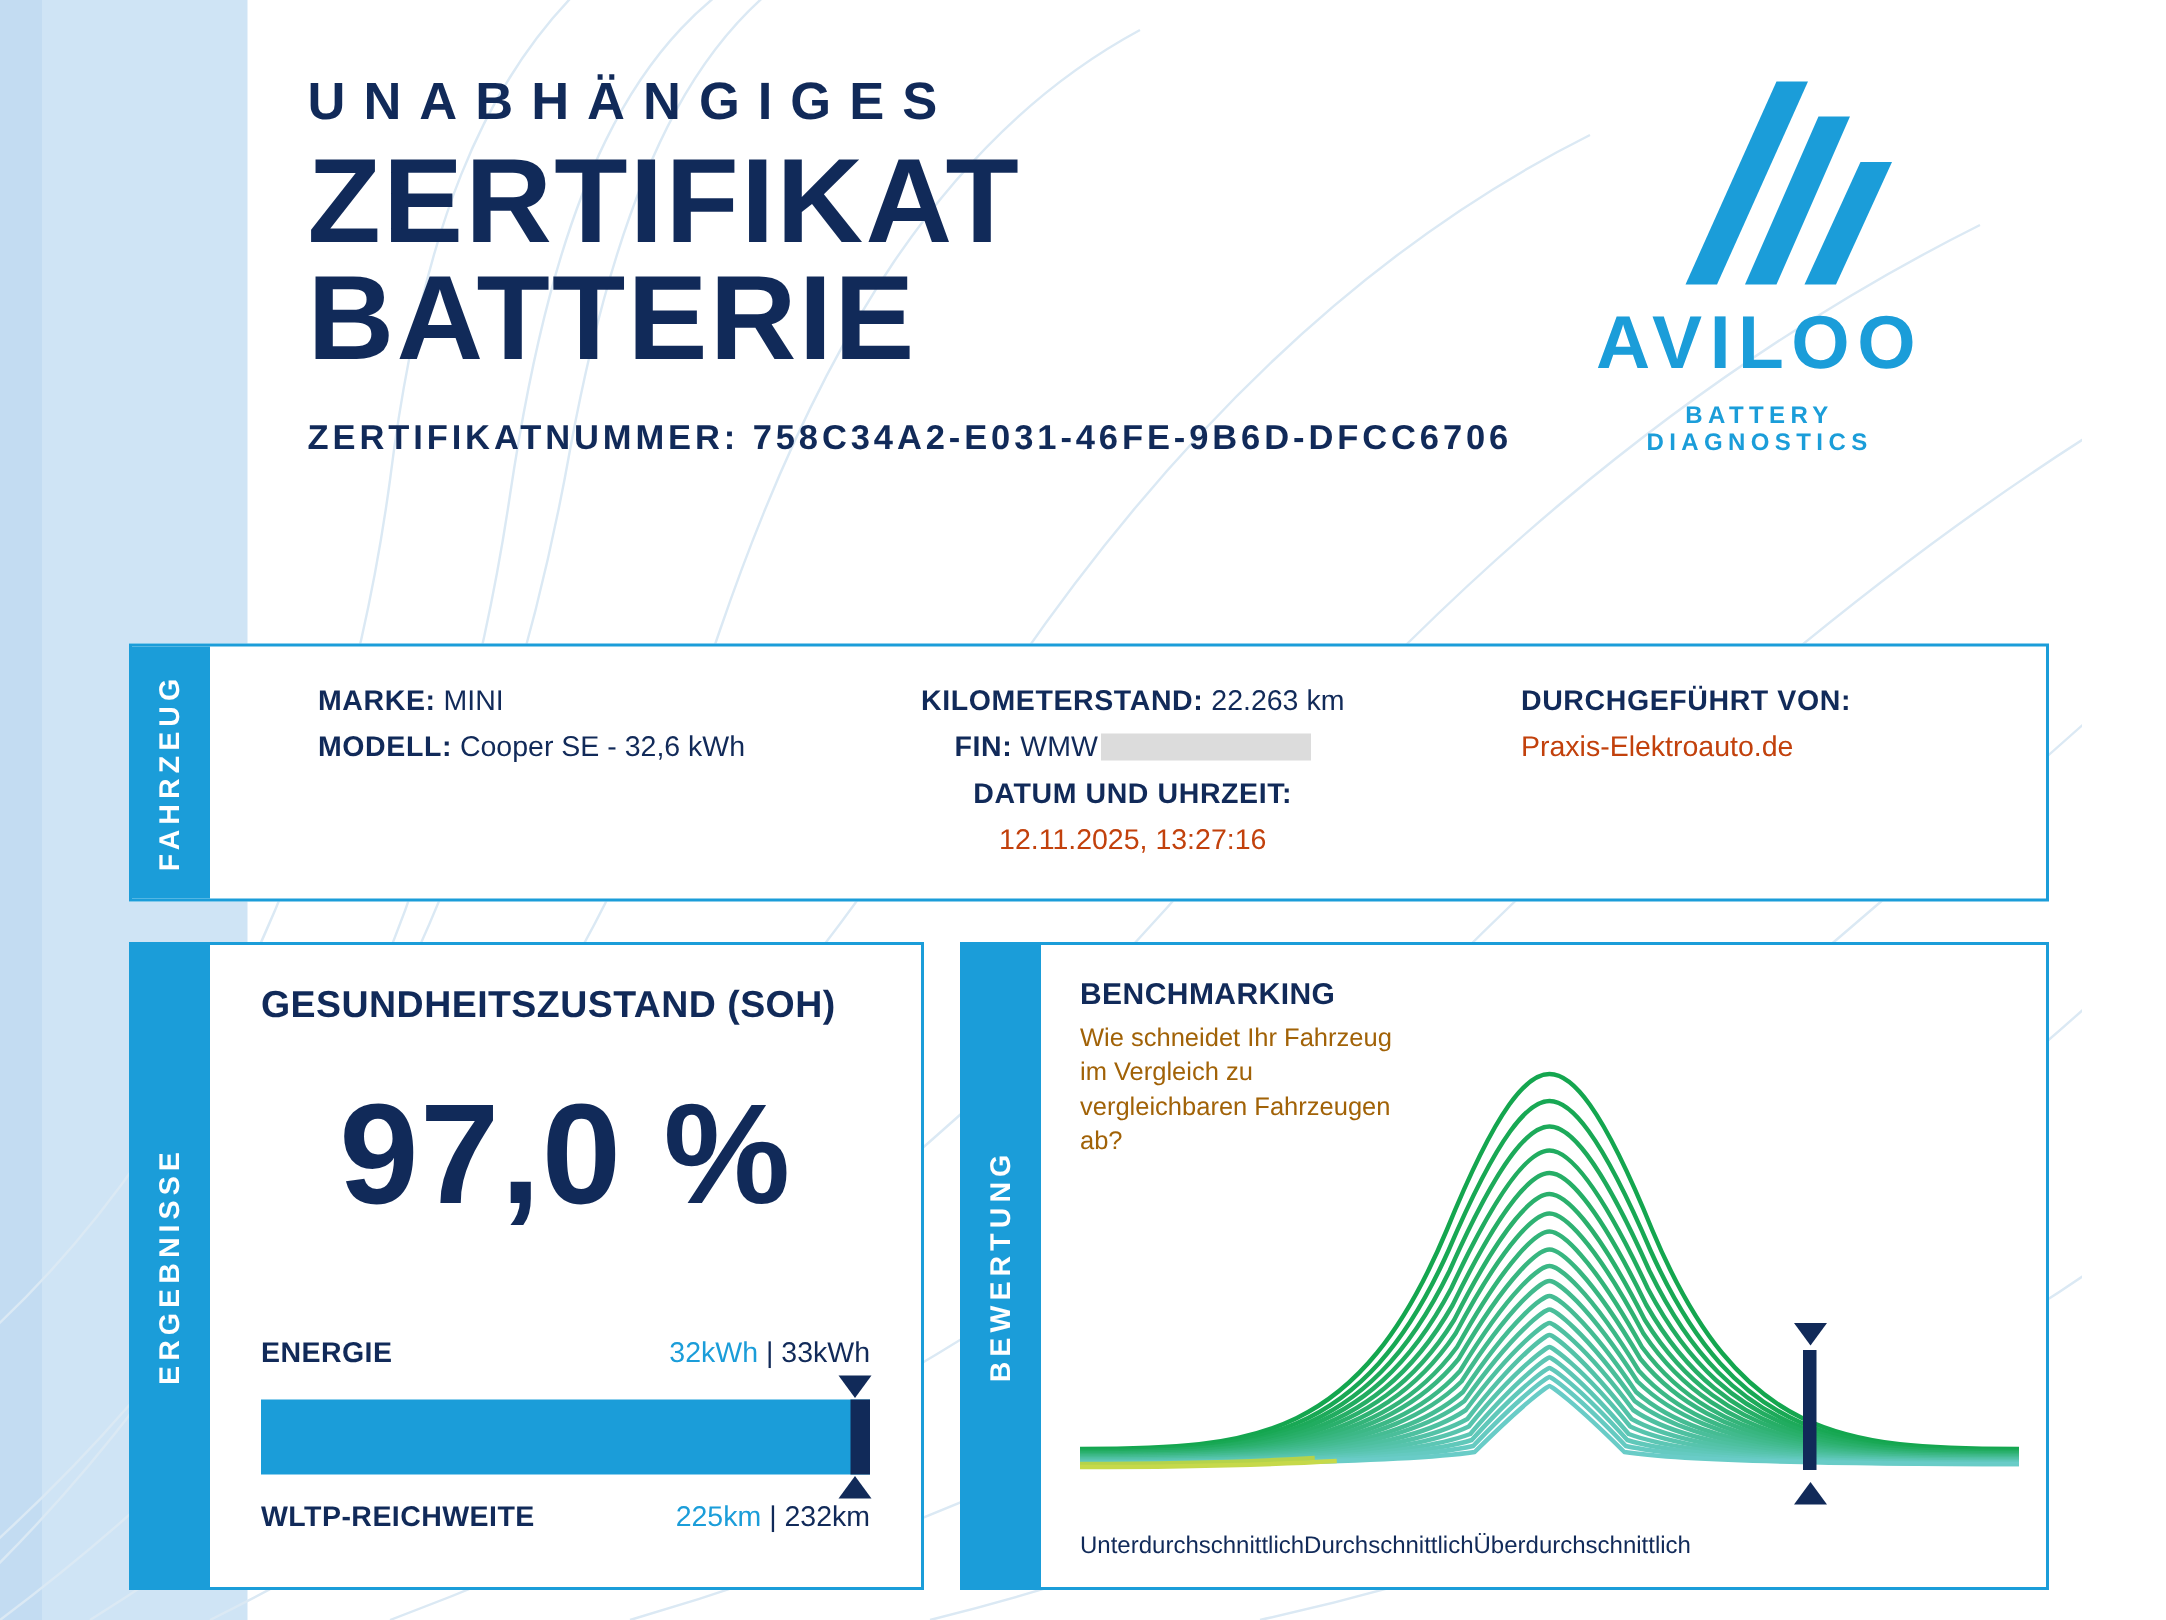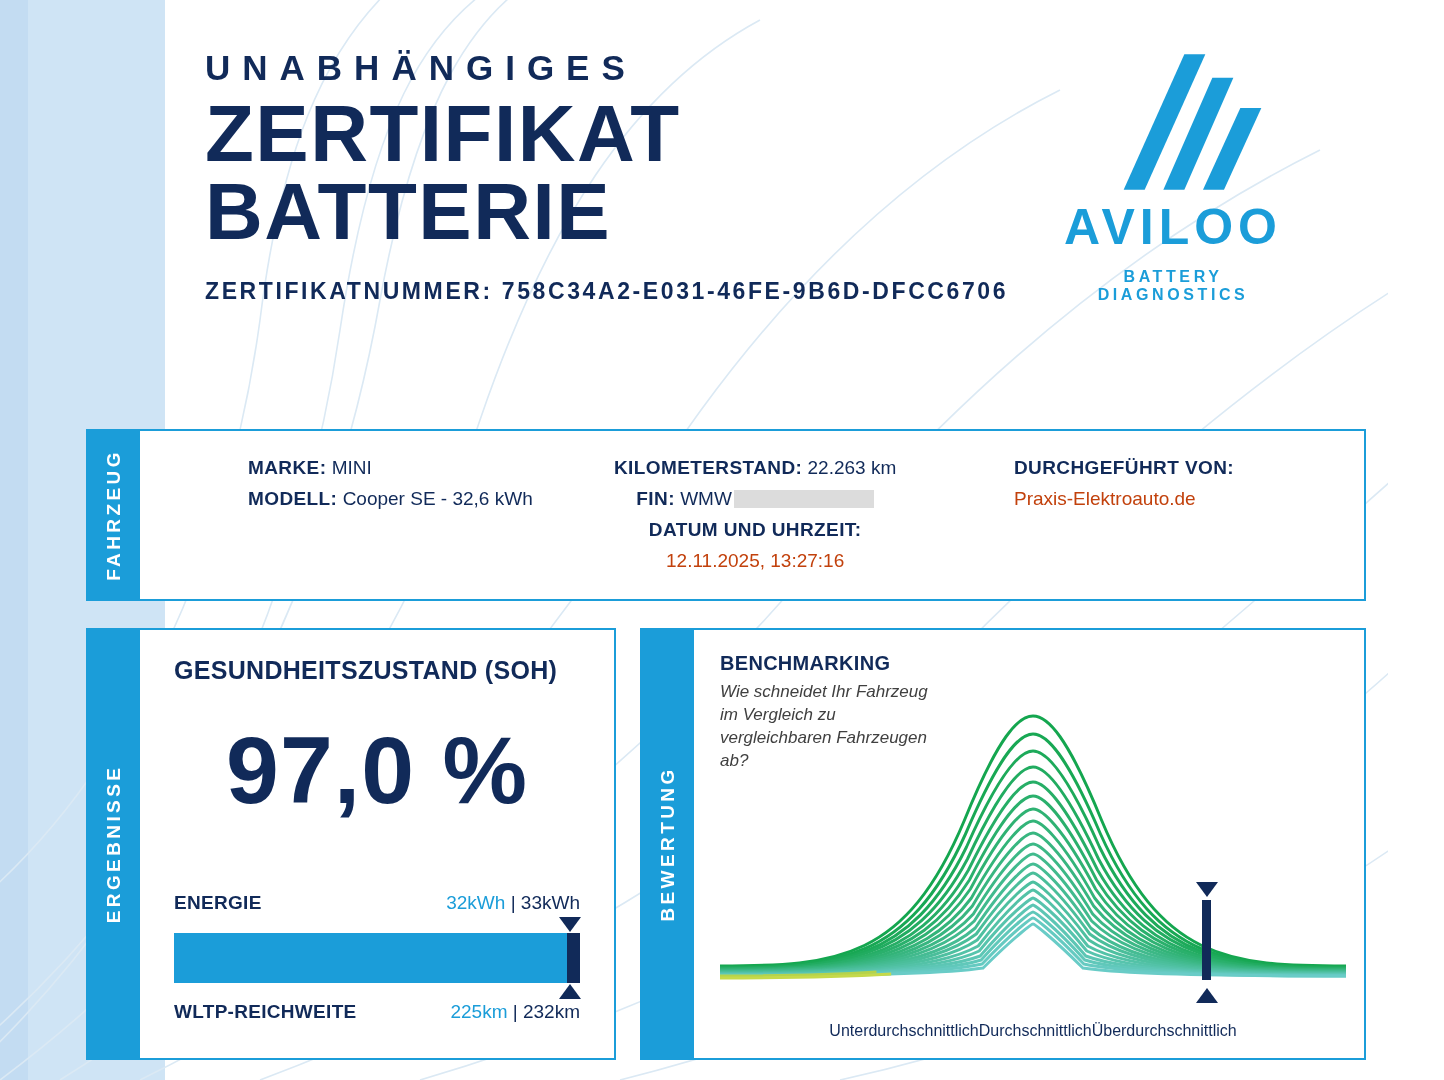--- a/index.html
+++ b/index.html
@@ -116,21 +116,21 @@
   #vehicle-panel {
     left: 86px; top: 429px;
     width: 1280px; height: 172px;
   }
   .veh-body {
     flex: 1 1 auto;
     position: relative;
     padding: 26px 0 0 0;
   }
   .veh-col { position: absolute; top: 26px; }
-  .veh-col.c1 { left: 72px; margin-left: 36px; }
+  .veh-col.c1 { left: 72px; }
   .veh-col.c2 { left: 474px; text-align: center; }
   .veh-col.c3 { left: 874px; }
   .veh-line { font-size: 19px; color: #112a59; margin-bottom: 9px; }
   .veh-line b { font-weight: bold; letter-spacing: .4px; }
   .veh-line .val { font-weight: normal; }
   .redact {
     display: inline-block;
     width: 140px; height: 18px;
     background: #dcdcdc;
     vertical-align: -3px;
@@ -196,30 +196,29 @@
 
   
   #bench-panel {
     left: 640px; top: 628px;
     width: 726px; height: 432px;
   }
   .bench-body { flex: 1 1 auto; position: relative; padding: 22px 24px 0 26px; }
   .bench-h { font-size: 20px; font-weight: bold; color: #112a59; letter-spacing: .3px; }
   .bench-p {
     margin-top: 6px;
-    font-size: 17px; color: #404040; line-height: 1.35;
+    font-size: 17px; color: #a16207; line-height: 1.35;
     width: 215px;
-    font-style: italic;
   }
   .bell-wrap {
     position: absolute; left: 26px; right: 18px; top: 80px; height: 270px;
   }
   .bench-axis {
     position: absolute; left: 26px; right: 18px; bottom: 18px;
-    display: flex; justify-content: center;
+    display: flex; justify-content: flex-start;
     font-size: 16px; color: #112a59;
   }
   .bench-axis span { white-space: nowrap; }
   .marker-line {
     position: absolute; width: 9px; background: #112a59;
   }
 </style>
 </head>
 <body>
 

